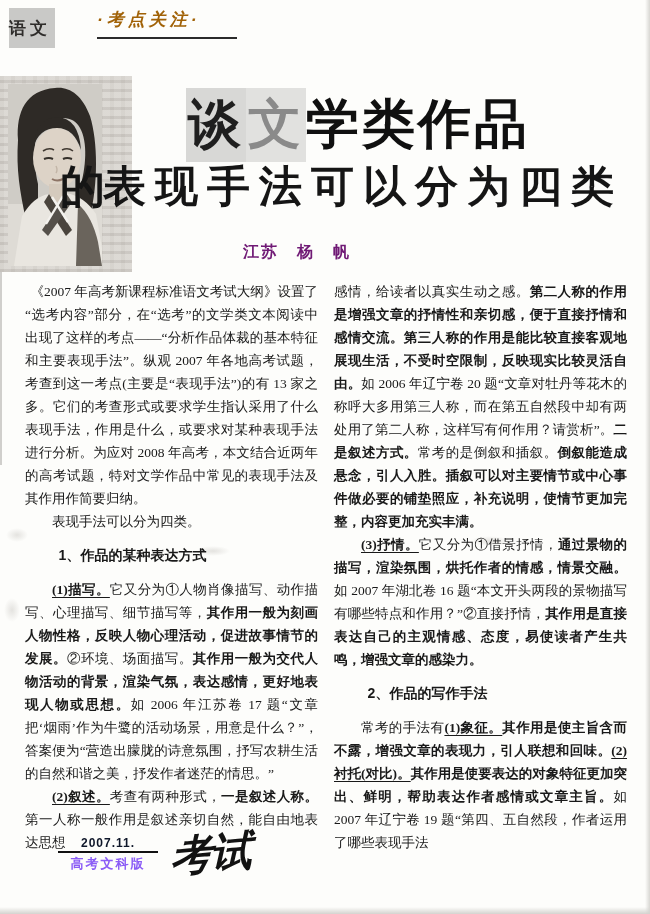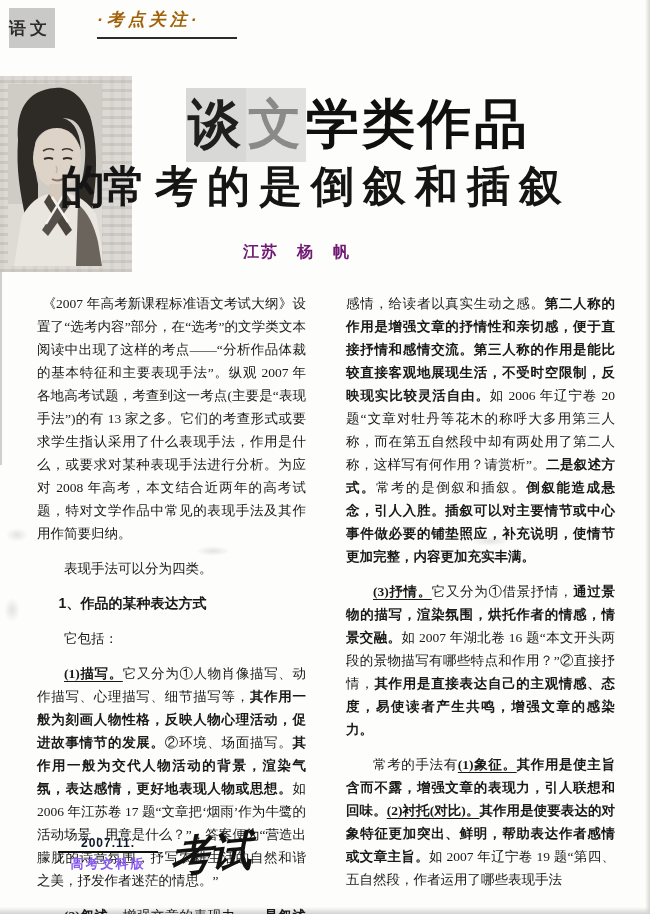--- a/index.html
+++ b/index.html
@@ -61,21 +61,21 @@
   }
   .author{
     position:absolute;left:243px;top:242px;
     font-family:"Liberation Sans","DejaVu Sans",sans-serif;
     font-weight:bold;font-size:16px;letter-spacing:2px;color:#701a75;
   }
 
   
   .columns{position:absolute;left:25px;top:280px;width:602px;display:flex;gap:16px;}
   .col{width:293px;font-size:13.5px;line-height:23px;text-align:justify;color:#191919;}
-  .col p{margin:12px;}
+  .col p{margin:0;}
   .p-indent1{text-indent:0.4em;}
   .p-indent2{text-indent:2em;}
   .p-flush{text-indent:0;}
   .p-heading{
     font-family:"Liberation Sans","DejaVu Sans",sans-serif;
     font-weight:bold;text-indent:2.4em;margin:11px 0 !important;font-size:14px;
   }
   .col span.b{font-weight:bold;}
   .col span.u{text-decoration:underline;text-underline-offset:3px;}
 
@@ -135,35 +135,35 @@
     <path d="M44 113 L60 138" stroke="#f4f2ee" stroke-width="2.4" fill="none"></path>
     <path d="M55 112 L38 140" stroke="#f4f2ee" stroke-width="2.4" fill="none"></path>
     <path d="M70 120 Q84 132 90 158 L94 182 L68 182 Z" fill="#6a645c"></path>
   </svg>
 </div>
 
 <div class="title-line1">
   <span class="t1c1">谈</span><span class="t1c2">文</span><span>学类作品</span>
 </div>
 <div class="title-line2-prefix">的</div>
-<div class="title-line2">常考的是倒叙和插叙</div>
+<div class="title-line2">表现手法可以分为四类</div>
 <div class="author">江苏　杨　帆</div>
 
 <div class="columns">
   <div class="col">
       <p class="p-indent1"><span>《2007 年高考新课程标准语文考试大纲》设置了“选考内容”部分，在“选考”的文学类文本阅读中出现了这样的考点——“分析作品体裁的基本特征和主要表现手法”。纵观 2007 年各地高考试题，考查到这一考点(主要是“表现手法”)的有 13 家之多。它们的考查形式或要求学生指认采用了什么表现手法，作用是什么，或要求对某种表现手法进行分析。为应对 2008 年高考，本文结合近两年的高考试题，特对文学作品中常见的表现手法及其作用作简要归纳。</span></p>
       <p class="p-indent2"><span>表现手法可以分为四类。</span></p>
       <p class="p-heading"><span>1、作品的某种表达方式</span></p>
-      <p class="p-indent2"><span>它包括：</span></p>
       <p class="p-indent2"><span class="b u">(1)描写。</span><span>它又分为①人物肖像描写、动作描写、心理描写、细节描写等，</span><span class="b">其作用一般为刻画人物性格，反映人物心理活动，促进故事情节的发展。</span><span>②环境、场面描写。</span><span class="b">其作用一般为交代人物活动的背景，渲染气氛，表达感情，更好地表现人物或思想。</span><span>如 2006 年江苏卷 17 题“文章把‘烟雨’作为牛鹭的活动场景，用意是什么？”，答案便为“营造出朦胧的诗意氛围，抒写农耕生活的自然和谐之美，抒发作者迷茫的情思。”</span></p>
-      <p class="p-indent2"><span class="b u">(2)叙述。</span><span>增强文章的表现力，</span><span class="b">一是叙述人称。</span><span>第一人称一般作用是叙述亲切自然，能自由地表达思想</span></p>
+      <p class="p-indent2"><span class="b u">(2)叙述。</span><span>考查有两种形式，</span><span class="b">一是叙述人称。</span><span>第一人称一般作用是叙述亲切自然，能自由地表达思想</span></p>
     </div>
   <div class="col">
       <p class="p-flush"><span>感情，给读者以真实生动之感。</span><span class="b">第二人称的作用是增强文章的抒情性和亲切感，便于直接抒情和感情交流。第三人称的作用是能比较直接客观地展现生活，不受时空限制，反映现实比较灵活自由。</span><span>如 2006 年辽宁卷 20 题“文章对牡丹等花木的称呼大多用第三人称，而在第五自然段中却有两处用了第二人称，这样写有何作用？请赏析”。</span><span class="b">二是叙述方式。</span><span>常考的是倒叙和插叙。</span><span class="b">倒叙能造成悬念，引人入胜。插叙可以对主要情节或中心事件做必要的铺垫照应，补充说明，使情节更加完整，内容更加充实丰满。</span></p>
       <p class="p-indent2"><span class="b u">(3)抒情。</span><span>它又分为①借景抒情，</span><span class="b">通过景物的描写，渲染氛围，烘托作者的情感，情景交融。</span><span>如 2007 年湖北卷 16 题“本文开头两段的景物描写有哪些特点和作用？”②直接抒情，</span><span class="b">其作用是直接表达自己的主观情感、态度，易使读者产生共鸣，增强文章的感染力。</span></p>
+      <p class="p-heading"><span>2、作品的写作手法</span></p>
       <p class="p-indent2"><span>常考的手法有</span><span class="b u">(1)象征。</span><span class="b">其作用是使主旨含而不露，增强文章的表现力，引人联想和回味。</span><span class="b u">(2)衬托(对比)。</span><span class="b">其作用是使要表达的对象特征更加突出、鲜明，帮助表达作者感情或文章主旨。</span><span>如 2007 年辽宁卷 19 题“第四、五自然段，作者运用了哪些表现手法</span></p>
     </div>
 </div>
 
 <div class="footer">
   <div class="f-stack">
     <div class="f-date">2007.11.</div>
     <div class="f-line"></div>
     <div class="f-edition">高考文科版</div>
   </div>

